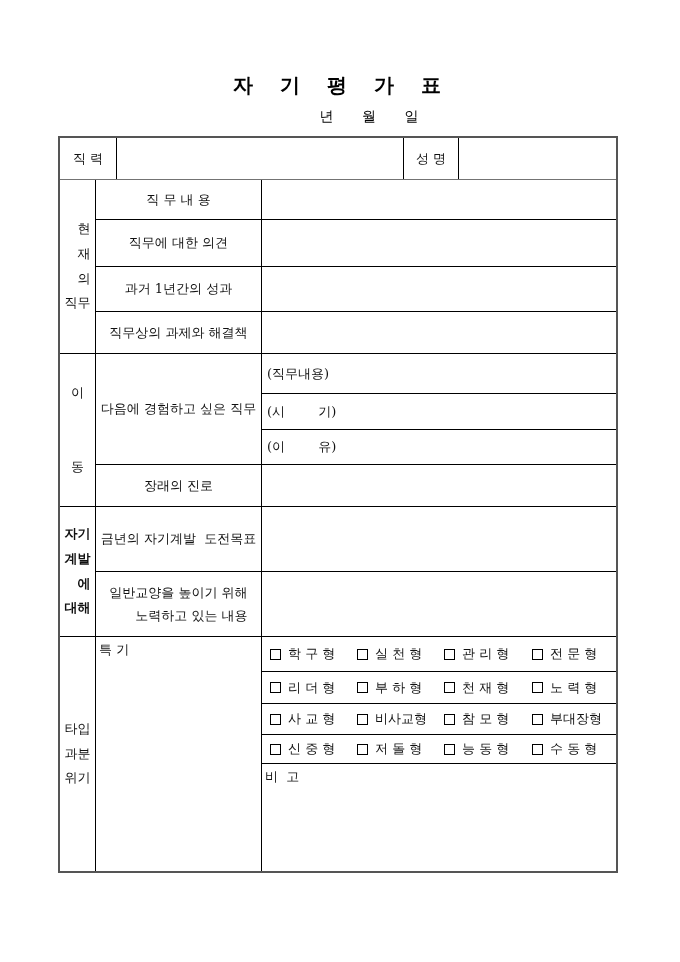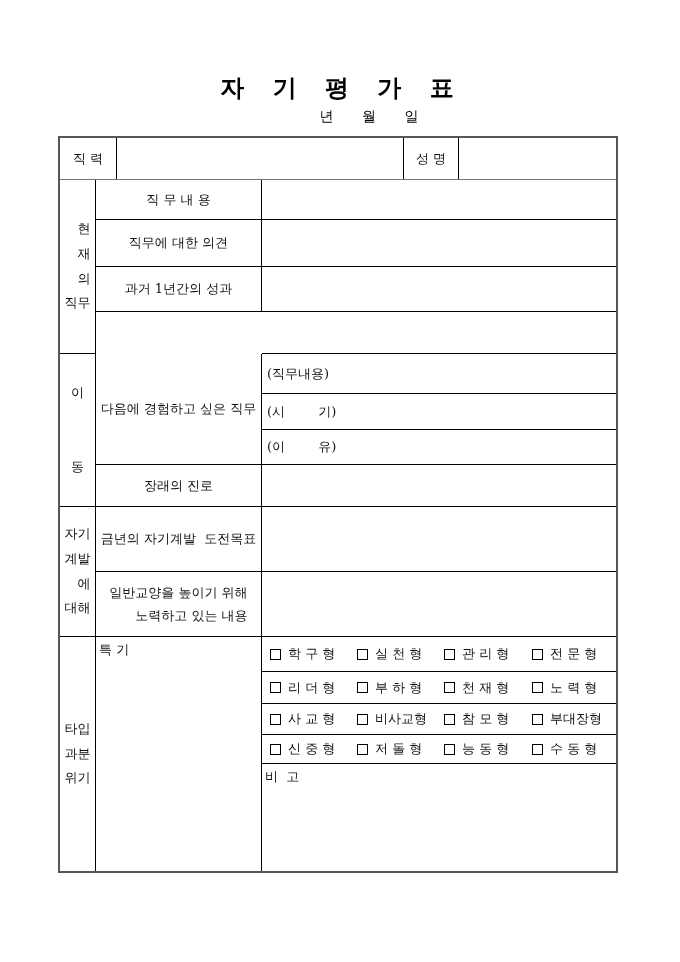--- a/index.html
+++ b/index.html
@@ -14,21 +14,21 @@
     height: 962px;
     background: #ffffff;
     overflow: hidden;
   }
   .title {
     position: absolute;
     top: 72px;
     left: 0;
     width: 100%;
     text-align: center;
-    font-size: 24px;
+    font-size: 20px;
     font-weight: bold;
     letter-spacing: 6px;
     word-spacing: 8px;
     white-space: pre;
     color: #000;
   }
   .date-line {
     position: absolute;
     top: 108px;
     left: 0;
@@ -104,21 +104,21 @@
   .c2  { grid-column: 3; grid-row: 2; }
   .c3  { grid-column: 3; grid-row: 3; }
   .c4  { grid-column: 3; grid-row: 4; }
   .a2  { grid-column: 1; grid-row: 5 / 9; }
   .b5  { grid-column: 2; grid-row: 5 / 8; }
   .c5  { grid-column: 3; grid-row: 5; }
   .c6  { grid-column: 3; grid-row: 6; }
   .c7  { grid-column: 3; grid-row: 7; }
   .b8  { grid-column: 2; grid-row: 8; }
   .c8  { grid-column: 3; grid-row: 8; }
-  .a3  { grid-column: 1; grid-row: 9 / 11; }
+  .a3  { grid-column: 1; grid-row: 9 / 11; font-weight: bold; }
   .b9  { grid-column: 2; grid-row: 9; }
   .c9  { grid-column: 3; grid-row: 9; }
   .b10 { grid-column: 2; grid-row: 10; line-height: 1.8; }
   .c10 { grid-column: 3; grid-row: 10; }
   .a4  { grid-column: 1; grid-row: 11 / 16; }
   .b11 { grid-column: 2; grid-row: 11 / 16; }
   .c11 { grid-column: 3; grid-row: 11; }
   .c12 { grid-column: 3; grid-row: 12; }
   .c13 { grid-column: 3; grid-row: 13; }
   .c14 { grid-column: 3; grid-row: 14; }
@@ -165,20 +165,21 @@
       <div class="cell vlabel a1">현
 재
 의
 직무</div>
       <div class="cell b1">직 무 내 용</div>
       <div class="cell no-r c1 input-cell"></div>
       <div class="cell b2">직무에 대한 의견</div>
       <div class="cell no-r c2 input-cell"></div>
       <div class="cell b3">과거 1년간의 성과</div>
       <div class="cell no-r c3 input-cell"></div>
+      <div class="cell b4">직무상의 과제와 해결책</div>
       <div class="cell no-r c4 input-cell"></div>
 
       <div class="cell vlabel a2">이
 
 
 동</div>
       <div class="cell b5">다음에 경험하고 싶은 직무</div>
       <div class="cell no-r sub-label c5">(직무내용)</div>
       <div class="cell no-r sub-label c6">(시        기)</div>
       <div class="cell no-r sub-label c7">(이        유)</div>

